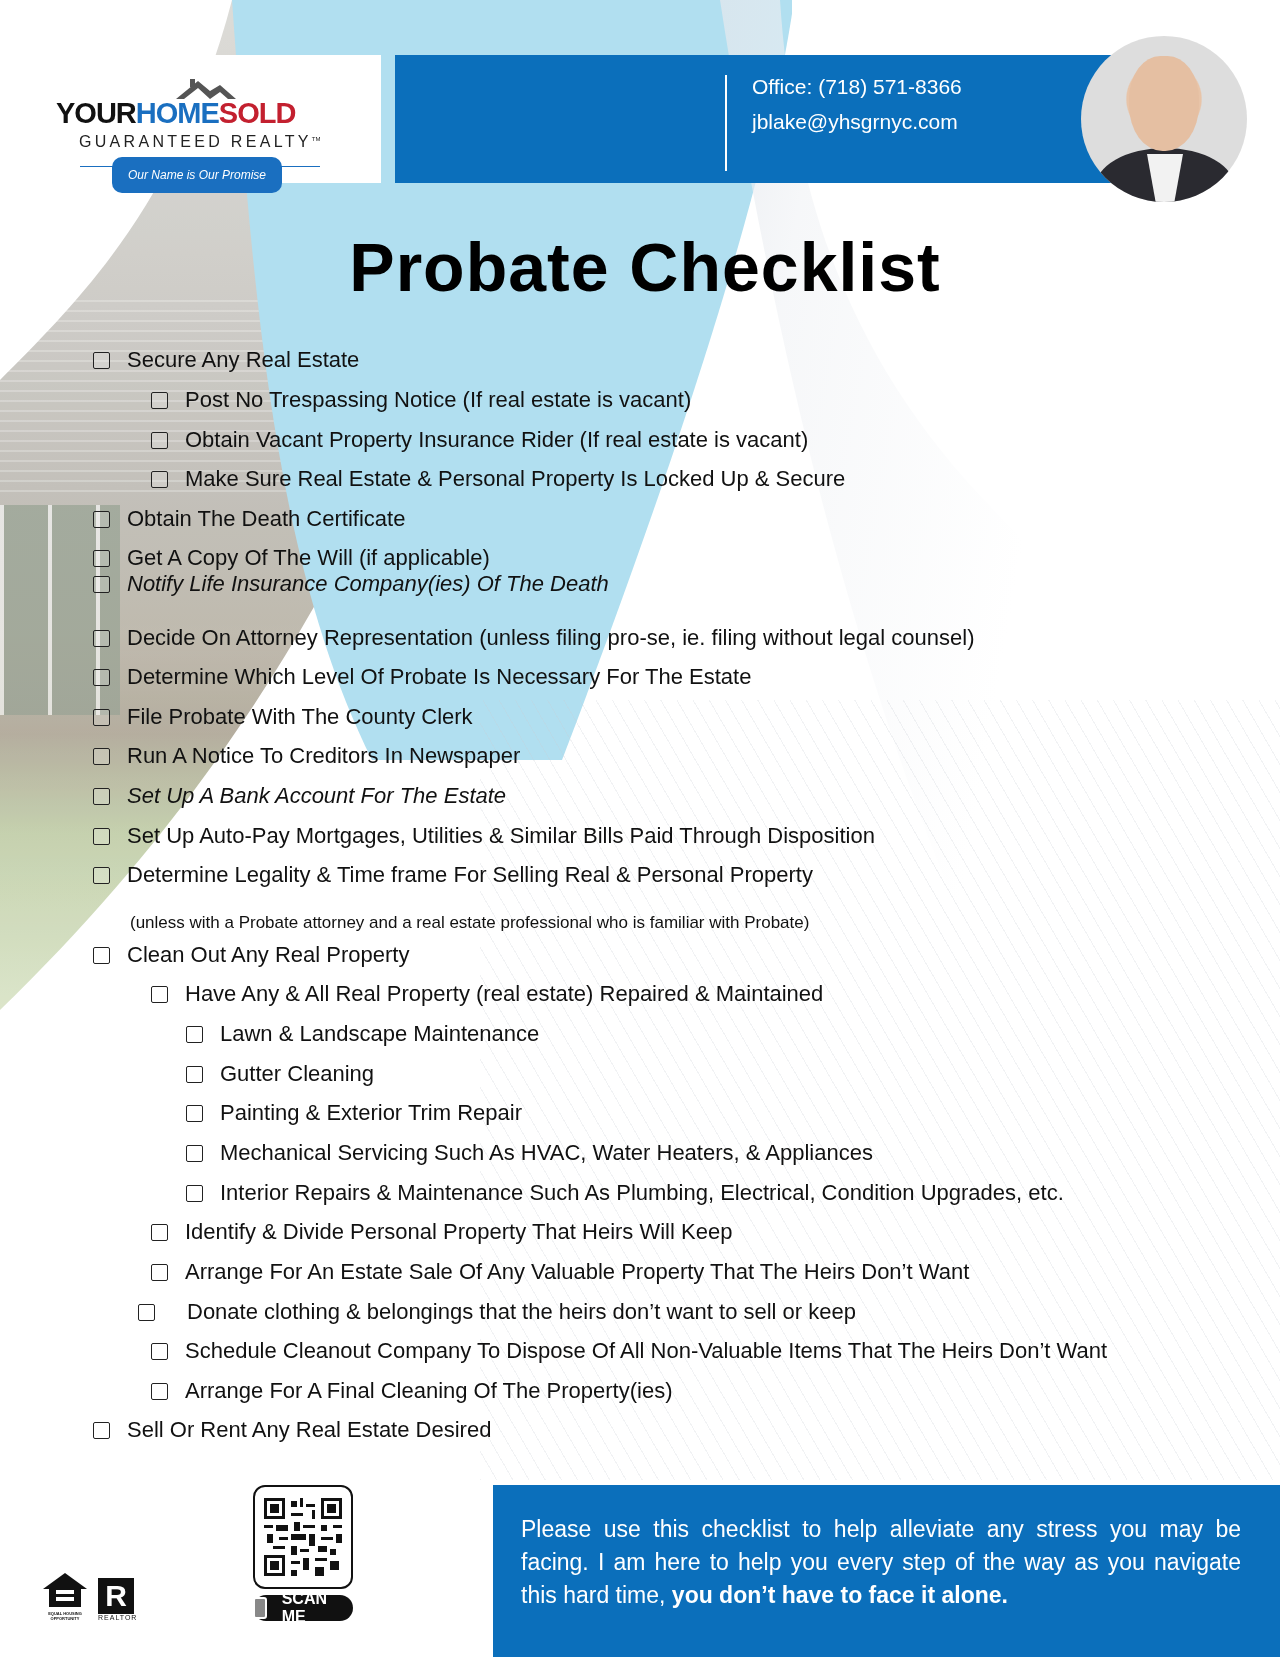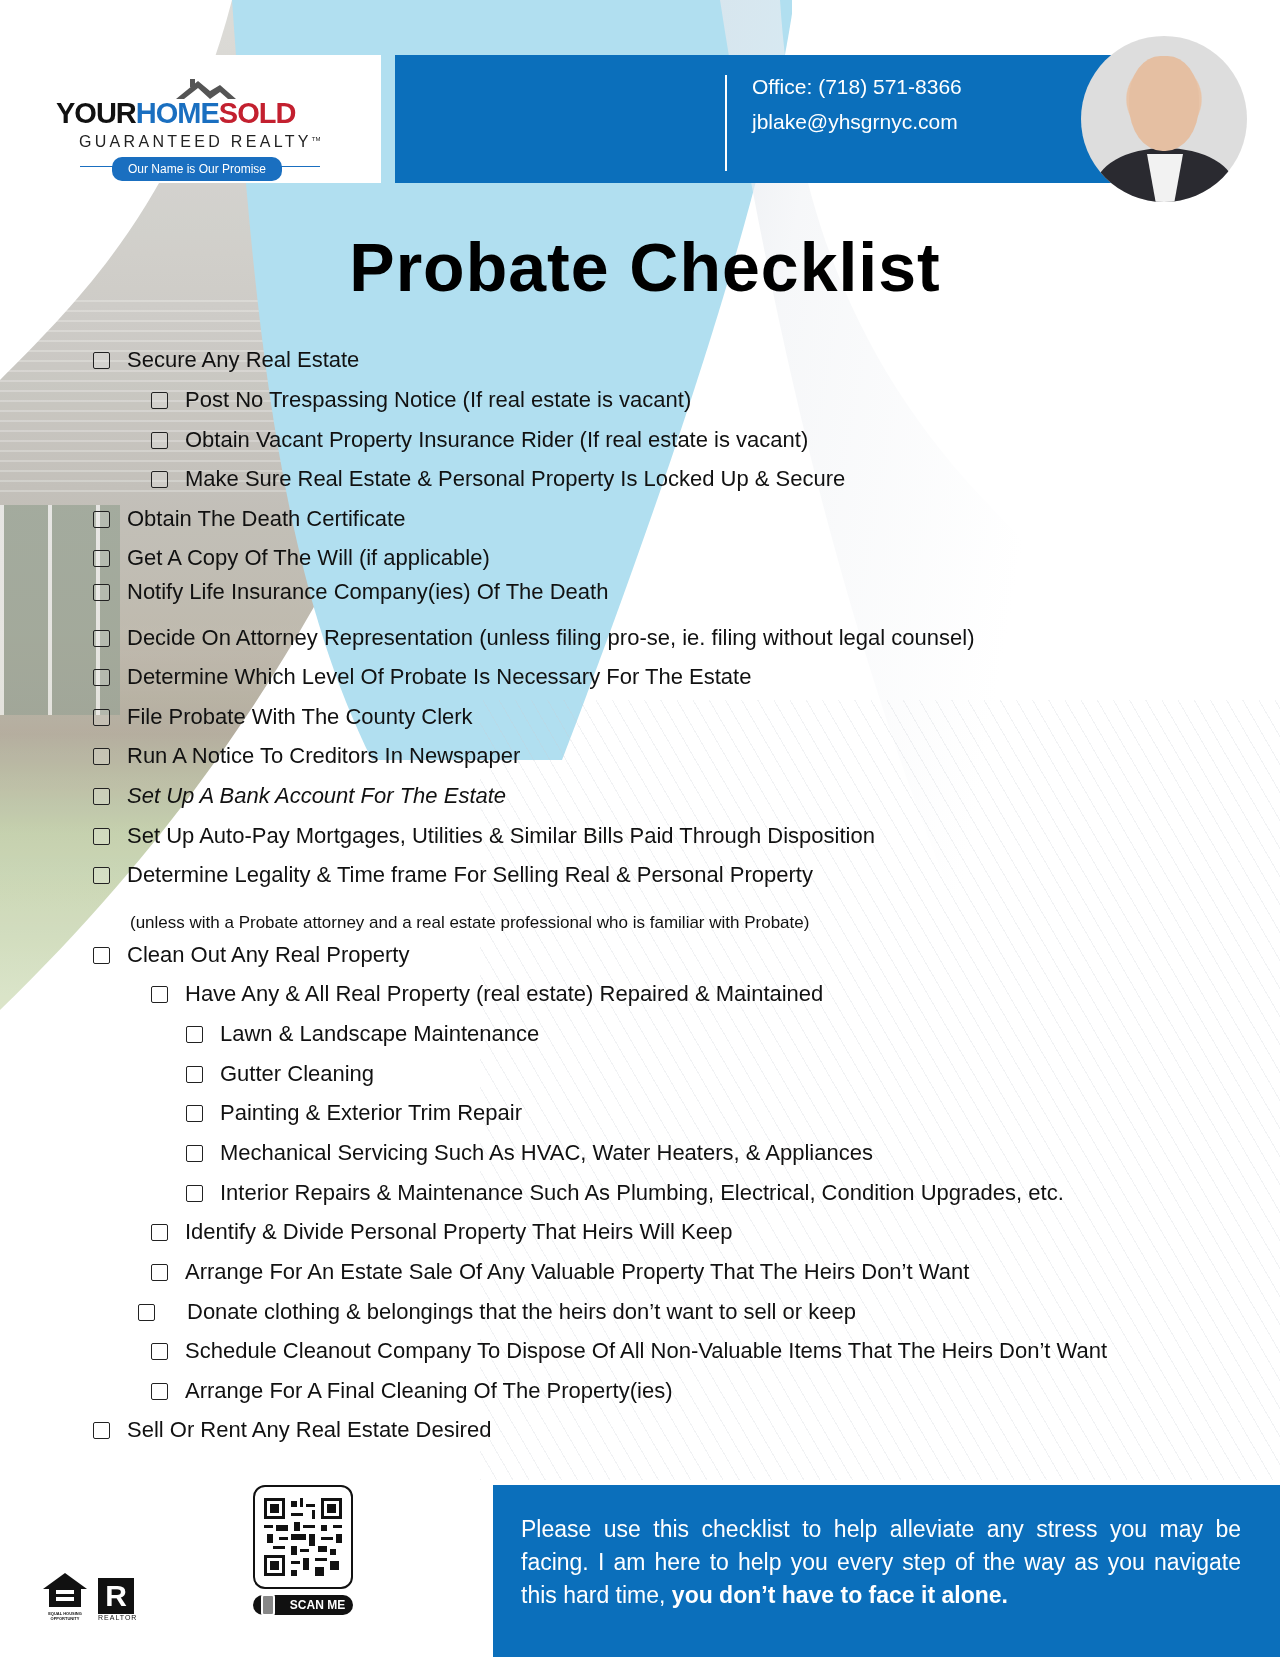--- a/index.html
+++ b/index.html
@@ -54,22 +54,22 @@
   }
   .logo-word .w1 { color: #111; }
   .logo-word .w2 { color: #1a6fc0; }
   .logo-word .w3 { color: #c3202f; }
   .logo-sub {
     position: absolute; left: 43px; top: 78px; font-size: 16px; letter-spacing: 3.3px; color: #222;
   }
   .logo-sub sup { font-size: 6px; letter-spacing: 0; }
   .logo-line { position: absolute; left: 44px; top: 111px; width: 240px; height: 1px; background: #1a6fc0; }
   .logo-pill {
-    position: absolute; left: 76px; top: 102px; width: 170px; height: 24px; border-radius: 10px;
-    background: #1a6fc0; color: #fff; font-size: 12px;
+    position: absolute; left: 76px; top: 102px; width: 170px; height: 36px; border-radius: 10px;
+    background: #1a6fc0; color: #fff; font-style: italic; font-size: 12px;
     display: flex; align-items: center; justify-content: center;
   }
 
   .agent-bar {
     position: absolute; left: 395px; top: 55px; width: 745px; height: 128px;
     background: #0b6fbb; color: #fff;
   }
   .agent-col-left { position: absolute; left: 20px; top: 14px; font-size: 21px; line-height: 35px; }
   .agent-divider { position: absolute; left: 330px; top: 20px; width: 2px; height: 96px; background: #fff; }
   .agent-col-right { position: absolute; left: 357px; top: 14px; font-size: 21px; line-height: 35px; }
@@ -116,22 +116,22 @@
   .realtor { width: 38px; text-align: center; }
   .realtor-box { width: 36px; height: 36px; background: #111; color: #fff; font-weight: 900; font-size: 30px; line-height: 36px; }
   .realtor-label { font-size: 7px; letter-spacing: 1px; }
 
   .qr-wrap { position: absolute; left: 253px; top: 1485px; width: 102px; }
   .qr-frame {
     width: 96px; height: 100px; border: 2px solid #111; border-radius: 12px; background: #fff;
     display: flex; align-items: center; justify-content: center;
   }
   .scan-pill {
-    margin-top: 6px; width: 100px; height: 20px; border-radius: 15px; background: #111; color: #fff;
-    display: flex; align-items: center; justify-content: center; gap: 15px; font-weight: 900; font-size: 12px;
+    margin-top: 6px; width: 100px; height: 26px; border-radius: 15px; background: #111; color: #fff;
+    display: flex; align-items: center; justify-content: center; gap: 15px; font-weight: 900; font-size: 16px;
   }
   .phone-icon { width: 10px; height: 18px; border: 2px solid #fff; border-radius: 3px; background: #888; }
 
   .message-box {
     position: absolute; left: 493px; top: 1485px; width: 787px; height: 172px; background: #0b6fbb; color: #fff;
   }
   .message-text {
     position: absolute; left: 28px; top: 28px; width: 720px; font-size: 23px; line-height: 33px; text-align: justify;
   }
   .message-text b { font-weight: 700; }
@@ -196,21 +196,21 @@
       <span>Make Sure Real Estate &amp; Personal Property Is Locked Up &amp; Secure</span>
     </div>
   <div class="item" style="left:93px; top:159px;">
       <span class="box"></span>
       <span>Obtain The Death Certificate</span>
     </div>
   <div class="item" style="left:93px; top:198px;">
       <span class="box"></span>
       <span>Get A Copy Of The Will (if applicable)</span>
     </div>
-  <div class="item" style="left:93px; top:232px;">
+  <div class="item" style="left:93px; top:224px;font-style:italic;">
       <span class="box"></span>
       <span>Notify Life Insurance Company(ies) Of The Death</span>
     </div>
   <div class="item" style="left:93px; top:278px;">
       <span class="box"></span>
       <span>Decide On Attorney Representation (unless filing pro-se, ie. filing without legal counsel)</span>
     </div>
   <div class="item" style="left:93px; top:317px;">
       <span class="box"></span>
       <span>Determine Which Level Of Probate Is Necessary For The Estate</span>

